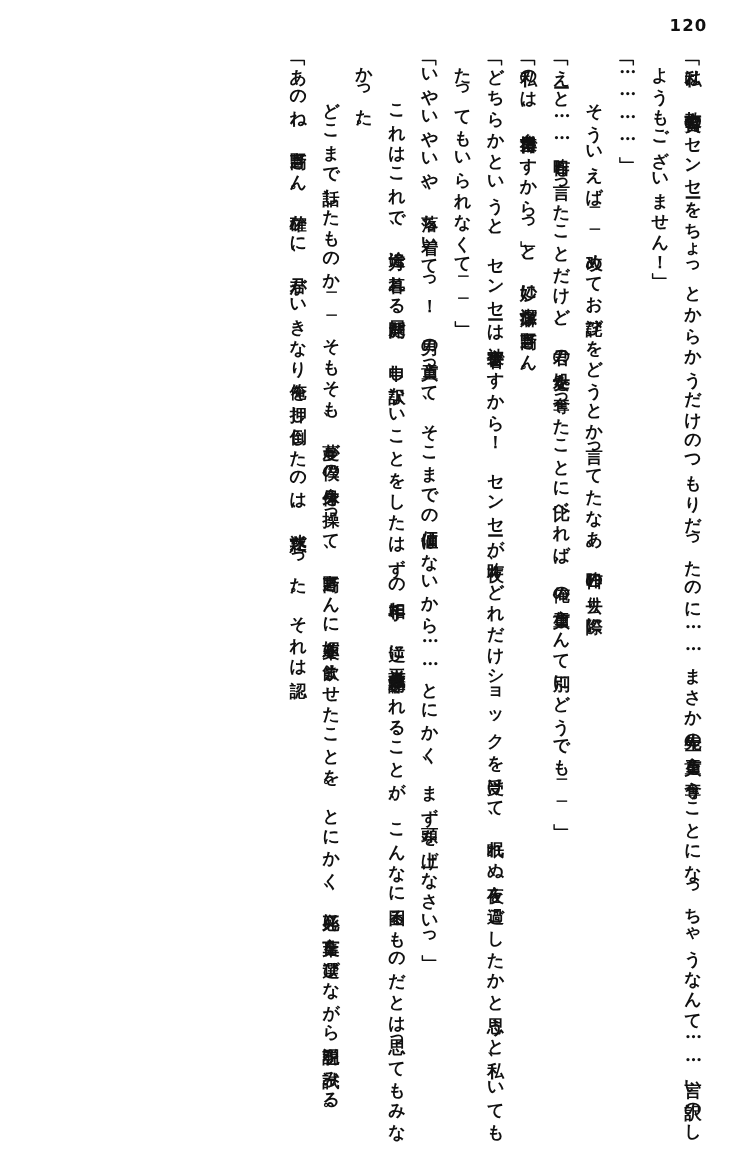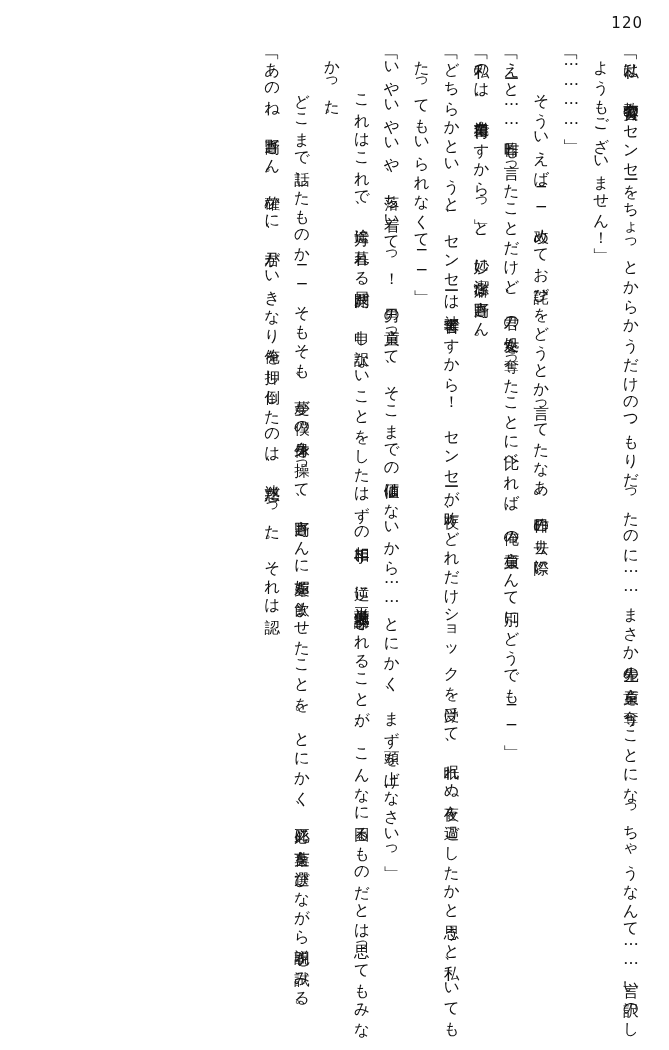--- a/index.html
+++ b/index.html
@@ -13,20 +13,21 @@
     font-family: "DejaVu Serif", "Liberation Serif", serif;
     color: #111111;
     position: relative;
     overflow: hidden;
   }
   .page {
     position: relative;
     width: 669px;
     height: 1050px;
     box-sizing: border-box;
+    font-weight: bold;
   }
   .page-number {
     position: absolute;
     top: 14px;
     right: 26px;
     font-size: 15px;
     letter-spacing: 1px;
     font-family: "DejaVu Sans", "Liberation Sans", sans-serif;
     color: #111111;
   }

